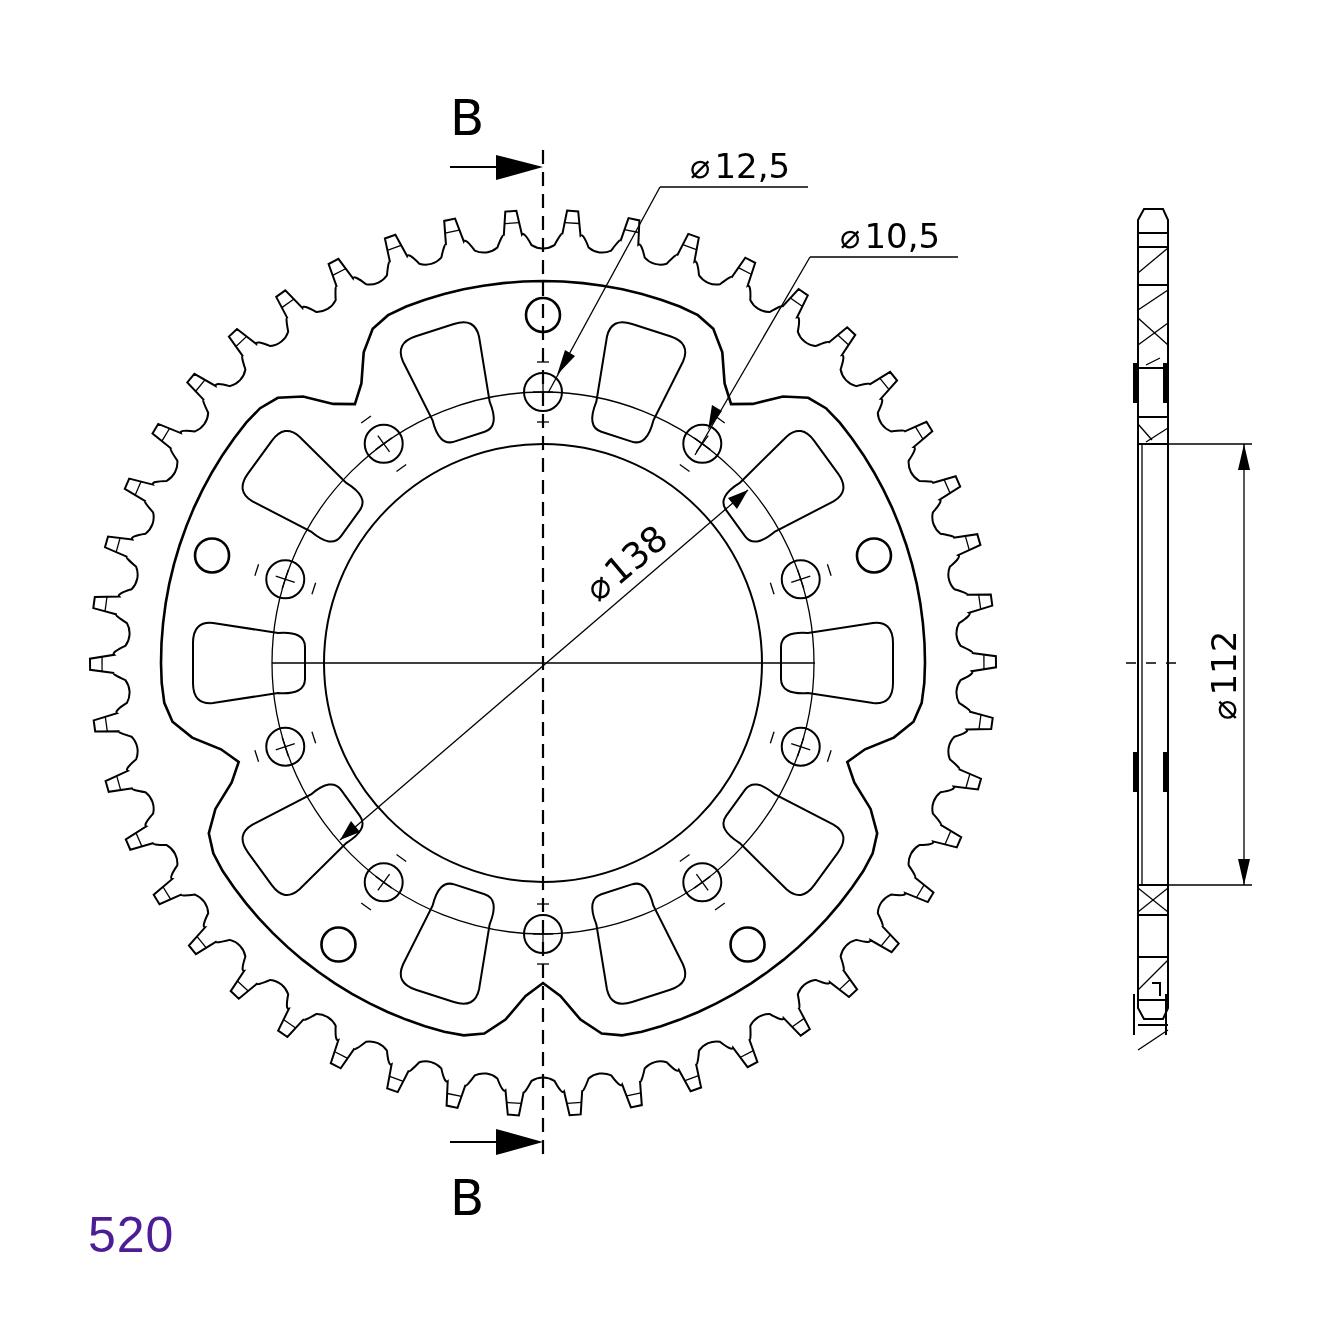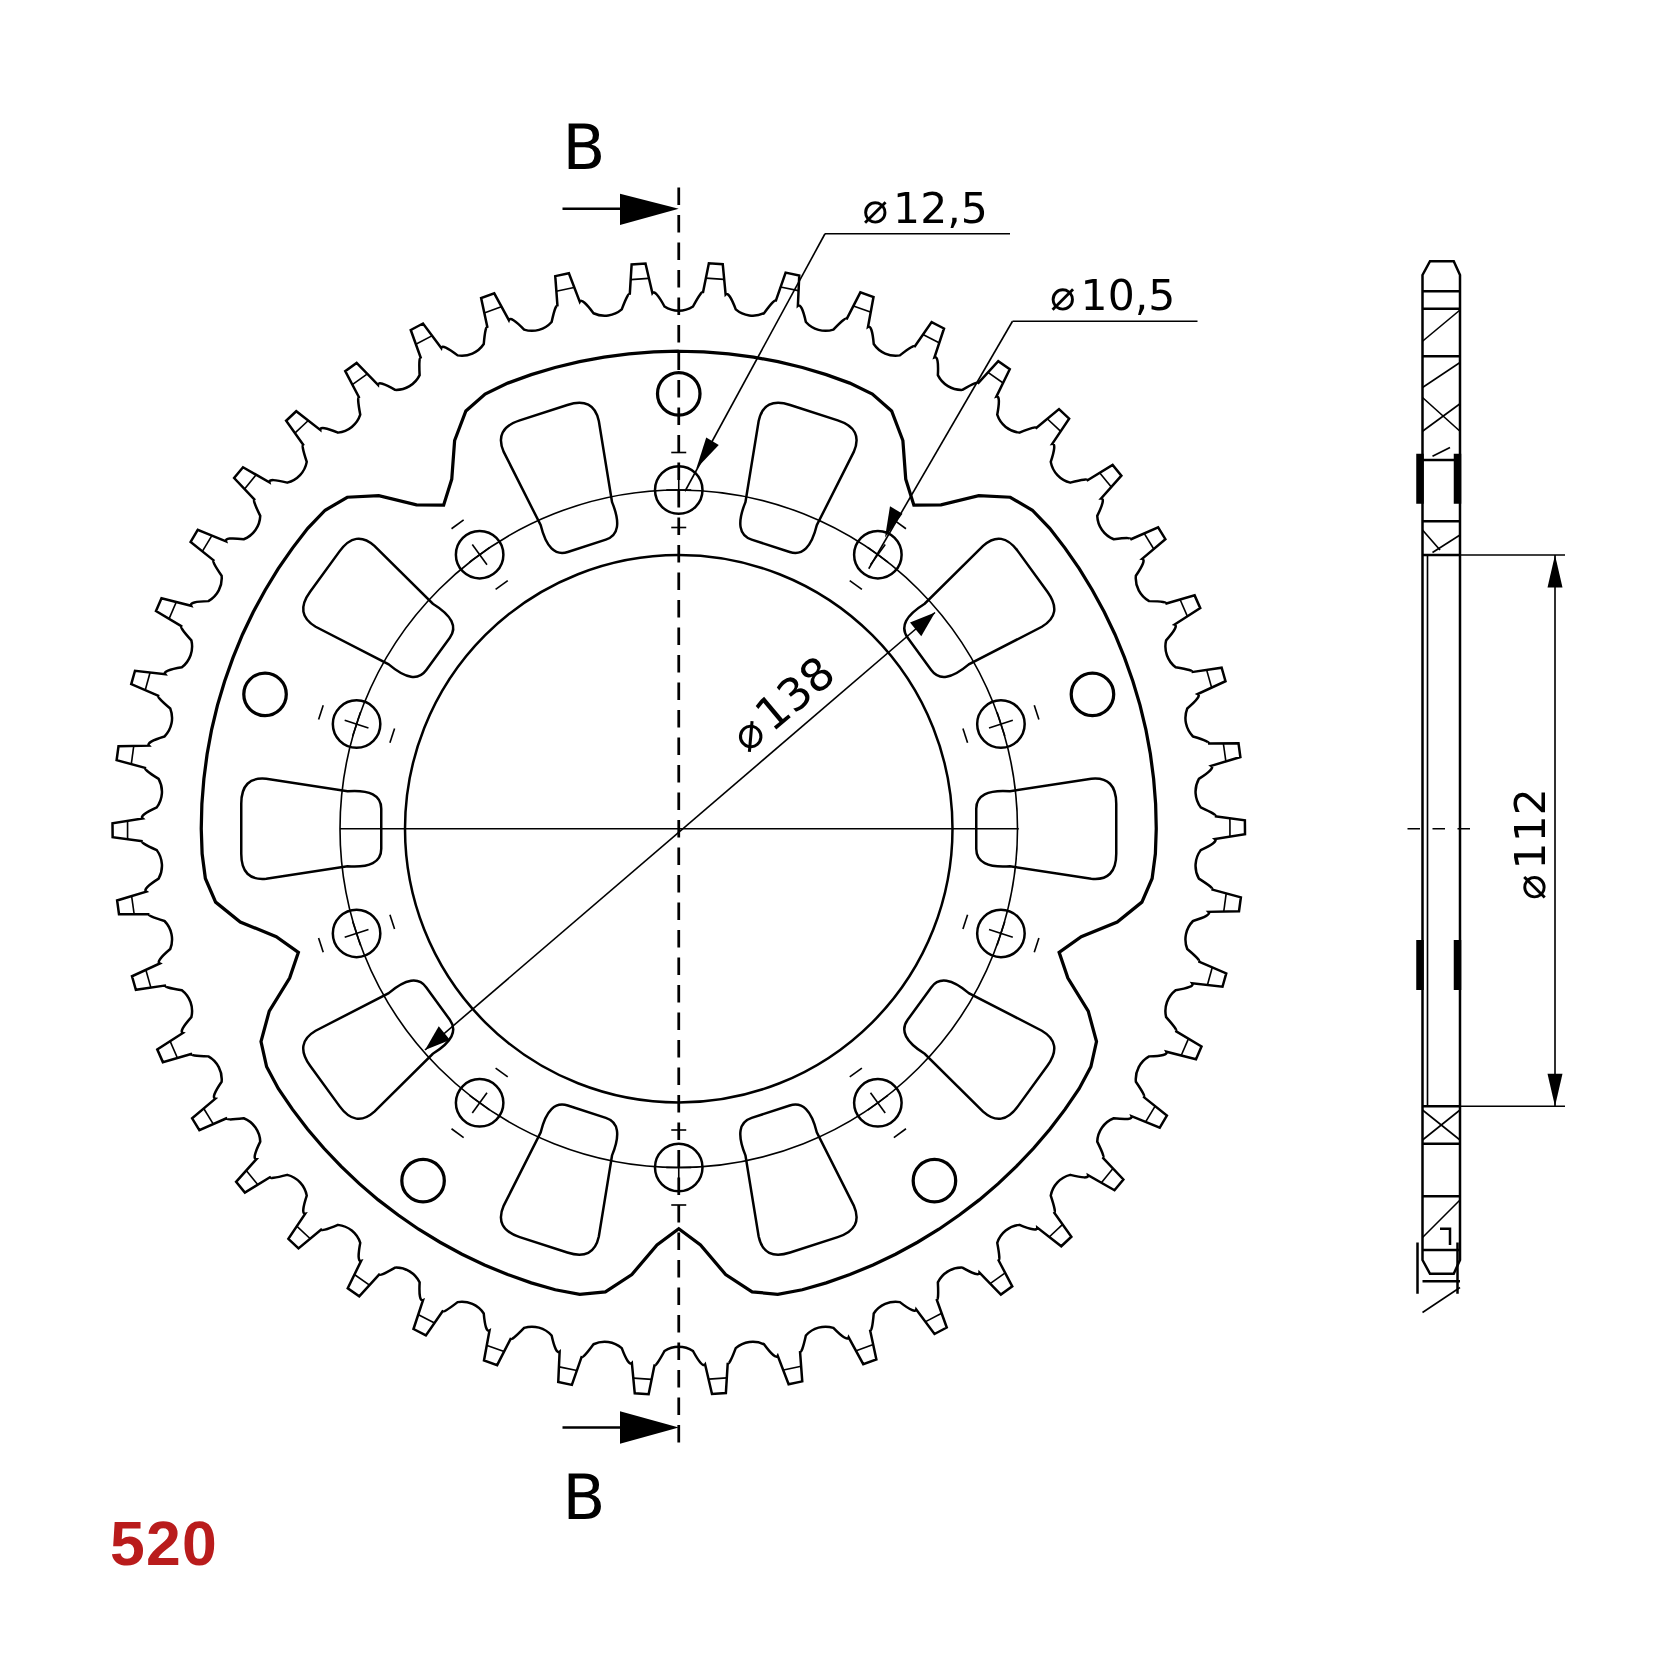--- a/index.html
+++ b/index.html
@@ -4,21 +4,21 @@
 <style>
   html, body { margin:0; padding:0; background:#ffffff; }
   body { width:1339px; height:1339px; position:relative; overflow:hidden; font-family:"DejaVu Sans", sans-serif; }
   #drawing { position:absolute; left:0; top:0; width:1339px; height:1339px; }
   .lbl { font-family:"DejaVu Sans", sans-serif; fill:#000; }
   .thick { stroke:#000; stroke-width:2.6; fill:none; }
   .med { stroke:#000; stroke-width:2; fill:none; }
   .thin { stroke:#000; stroke-width:1.3; fill:none; }
   .dash { stroke:#000; stroke-width:2.2; fill:none; stroke-dasharray:14 8; }
   .thindash { stroke:#000; stroke-width:1.3; fill:none; stroke-dasharray:10 10; }
-  .chain-label { position:absolute; left:88px; top:1206px; font-family:"Liberation Sans", sans-serif; font-weight:bold; font-size:50px; color:#b91c1c; letter-spacing:1px; }
+  .chain-label { position:absolute; left:88px; top:1206px; font-family:"Liberation Sans", sans-serif; font-weight:normal; font-size:50px; color:#4c1d95; letter-spacing:1px; }
 </style>
 </head>
 <body>
 
 <svg id="drawing" viewBox="0 0 1339 1339" xmlns="http://www.w3.org/2000/svg">
   <g>
     <path id="teeth" class="med" d="M531.6,245.2 A 21 21 0 0 0 554.4,245.2 Q 561.9,231.4 562.3,234.4 L 567.1,210.6 L 578.2,211.4 L 580.5,235.6 Q 583.1,232.9 588.6,247.5 A 21 21 0 0 0 611.2,250.6 Q 620.5,238.0 620.5,241.1 L 628.5,218.1 L 639.4,220.4 L 638.3,244.7 Q 641.3,242.3 644.7,257.6 A 21 21 0 0 0 666.7,263.7 Q 677.6,252.5 677.2,255.5 L 688.3,233.9 L 698.8,237.6 L 694.4,261.6 Q 697.6,259.6 699.0,275.2 A 21 21 0 0 0 719.9,284.3 Q 732.3,274.7 731.5,277.6 L 745.3,257.7 L 755.2,262.8 L 747.6,285.9 Q 751.1,284.4 750.3,300.1 A 21 21 0 0 0 769.9,311.9 Q 783.4,304.1 782.2,306.9 L 798.6,289.0 L 807.8,295.4 L 797.1,317.3 Q 800.7,316.3 797.8,331.7 A 21 21 0 0 0 815.6,346.1 Q 830.0,340.1 828.5,342.8 L 847.2,327.3 L 855.3,334.9 L 841.8,355.1 Q 845.5,354.6 840.6,369.5 A 21 21 0 0 0 856.2,386.1 Q 871.3,382.2 869.4,384.6 L 890.1,371.9 L 897.1,380.5 L 880.9,398.7 Q 884.7,398.7 877.8,412.7 A 21 21 0 0 0 891.0,431.4 Q 906.5,429.5 904.3,431.6 L 926.5,421.8 L 932.3,431.3 L 913.7,447.1 Q 917.5,447.7 908.7,460.6 A 21 21 0 0 0 919.3,480.9 Q 934.9,481.2 932.4,483.0 L 955.7,476.3 L 960.2,486.5 L 939.7,499.6 Q 943.3,500.7 932.9,512.3 A 21 21 0 0 0 940.5,533.8 Q 956.0,536.3 953.3,537.7 L 977.3,534.2 L 980.4,545.0 L 958.2,555.2 Q 961.7,556.7 949.8,566.8 A 21 21 0 0 0 954.4,589.2 Q 969.4,593.7 966.5,594.7 L 990.8,594.6 L 992.3,605.6 L 969.0,612.7 Q 972.3,614.7 959.1,623.1 A 21 21 0 0 0 960.6,645.9 Q 974.9,652.4 971.9,653.0 L 995.9,656.2 L 996.0,667.3 L 971.9,671.2 Q 974.9,673.6 960.6,680.1 A 21 21 0 0 0 959.1,702.9 Q 972.3,711.3 969.2,711.5 L 992.7,717.9 L 991.2,729.0 L 966.8,729.5 Q 969.4,732.3 954.4,736.8 A 21 21 0 0 0 949.8,759.2 Q 961.7,769.3 958.7,769.1 L 981.0,778.7 L 978.0,789.4 L 953.8,786.6 Q 956.0,789.7 940.5,792.2 A 21 21 0 0 0 932.9,813.7 Q 943.3,825.3 940.3,824.7 L 961.2,837.2 L 956.8,847.4 L 933.1,841.4 Q 934.9,844.8 919.3,845.1 A 21 21 0 0 0 908.7,865.4 Q 917.5,878.3 914.6,877.3 L 933.5,892.5 L 927.8,902.1 L 905.2,892.9 Q 906.5,896.5 891.0,894.6 A 21 21 0 0 0 877.8,913.3 Q 884.7,927.3 882.0,925.9 L 898.7,943.6 L 891.6,952.2 L 870.5,940.1 Q 871.3,943.8 856.2,939.9 A 21 21 0 0 0 840.6,956.5 Q 845.5,971.4 843.0,969.6 L 857.1,989.4 L 849.0,997.0 L 829.8,982.1 Q 830.0,985.9 815.6,979.9 A 21 21 0 0 0 797.8,994.3 Q 800.7,1009.7 798.5,1007.6 L 809.8,1029.1 L 800.7,1035.6 L 783.6,1018.1 Q 783.4,1021.9 769.9,1014.1 A 21 21 0 0 0 750.3,1025.9 Q 751.1,1041.6 749.2,1039.2 L 757.4,1062.0 L 747.6,1067.2 L 733.0,1047.6 Q 732.3,1051.3 719.9,1041.7 A 21 21 0 0 0 699.0,1050.8 Q 697.6,1066.4 696.0,1063.8 L 701.1,1087.5 L 690.6,1091.3 L 678.9,1069.9 Q 677.6,1073.5 666.7,1062.3 A 21 21 0 0 0 644.7,1068.4 Q 641.3,1083.7 640.0,1080.9 L 641.8,1105.1 L 630.9,1107.4 L 622.2,1084.6 Q 620.5,1088.0 611.2,1075.4 A 21 21 0 0 0 588.6,1078.5 Q 583.1,1093.1 582.2,1090.2 L 580.7,1114.4 L 569.6,1115.2 L 564.1,1091.5 Q 561.9,1094.6 554.4,1080.8 A 21 21 0 0 0 531.6,1080.8 Q 524.1,1094.6 523.7,1091.6 L 518.9,1115.4 L 507.8,1114.6 L 505.5,1090.4 Q 502.9,1093.1 497.4,1078.5 A 21 21 0 0 0 474.8,1075.4 Q 465.5,1088.0 465.5,1084.9 L 457.5,1107.9 L 446.6,1105.6 L 447.7,1081.3 Q 444.7,1083.7 441.3,1068.4 A 21 21 0 0 0 419.3,1062.3 Q 408.4,1073.5 408.8,1070.5 L 397.7,1092.1 L 387.2,1088.4 L 391.6,1064.4 Q 388.4,1066.4 387.0,1050.8 A 21 21 0 0 0 366.1,1041.7 Q 353.7,1051.3 354.5,1048.4 L 340.7,1068.3 L 330.8,1063.2 L 338.4,1040.1 Q 334.9,1041.6 335.7,1025.9 A 21 21 0 0 0 316.1,1014.1 Q 302.6,1021.9 303.8,1019.1 L 287.4,1037.0 L 278.2,1030.6 L 288.9,1008.7 Q 285.3,1009.7 288.2,994.3 A 21 21 0 0 0 270.4,979.9 Q 256.0,985.9 257.5,983.2 L 238.8,998.7 L 230.7,991.1 L 244.2,970.9 Q 240.5,971.4 245.4,956.5 A 21 21 0 0 0 229.8,939.9 Q 214.7,943.8 216.6,941.4 L 195.9,954.1 L 188.9,945.5 L 205.1,927.3 Q 201.3,927.3 208.2,913.3 A 21 21 0 0 0 195.0,894.6 Q 179.5,896.5 181.7,894.4 L 159.5,904.2 L 153.7,894.7 L 172.3,878.9 Q 168.5,878.3 177.3,865.4 A 21 21 0 0 0 166.7,845.1 Q 151.1,844.8 153.6,843.0 L 130.3,849.7 L 125.8,839.5 L 146.3,826.4 Q 142.7,825.3 153.1,813.7 A 21 21 0 0 0 145.5,792.2 Q 130.0,789.7 132.7,788.3 L 108.7,791.8 L 105.6,781.0 L 127.8,770.8 Q 124.3,769.3 136.2,759.2 A 21 21 0 0 0 131.6,736.8 Q 116.6,732.3 119.5,731.3 L 95.2,731.4 L 93.7,720.4 L 117.0,713.3 Q 113.7,711.3 126.9,702.9 A 21 21 0 0 0 125.4,680.1 Q 111.1,673.6 114.1,673.0 L 90.1,669.8 L 90.0,658.7 L 114.1,654.8 Q 111.1,652.4 125.4,645.9 A 21 21 0 0 0 126.9,623.1 Q 113.7,614.7 116.8,614.5 L 93.3,608.1 L 94.8,597.0 L 119.2,596.5 Q 116.6,593.7 131.6,589.2 A 21 21 0 0 0 136.2,566.8 Q 124.3,556.7 127.3,556.9 L 105.0,547.3 L 108.0,536.6 L 132.2,539.4 Q 130.0,536.3 145.5,533.8 A 21 21 0 0 0 153.1,512.3 Q 142.7,500.7 145.7,501.3 L 124.8,488.8 L 129.2,478.6 L 152.9,484.6 Q 151.1,481.2 166.7,480.9 A 21 21 0 0 0 177.3,460.6 Q 168.5,447.7 171.4,448.7 L 152.5,433.5 L 158.2,423.9 L 180.8,433.1 Q 179.5,429.5 195.0,431.4 A 21 21 0 0 0 208.2,412.7 Q 201.3,398.7 204.0,400.1 L 187.3,382.4 L 194.4,373.8 L 215.5,385.9 Q 214.7,382.2 229.8,386.1 A 21 21 0 0 0 245.4,369.5 Q 240.5,354.6 243.0,356.4 L 228.9,336.6 L 237.0,329.0 L 256.2,343.9 Q 256.0,340.1 270.4,346.1 A 21 21 0 0 0 288.2,331.7 Q 285.3,316.3 287.5,318.4 L 276.2,296.9 L 285.3,290.4 L 302.4,307.9 Q 302.6,304.1 316.1,311.9 A 21 21 0 0 0 335.7,300.1 Q 334.9,284.4 336.8,286.8 L 328.6,264.0 L 338.4,258.8 L 353.0,278.4 Q 353.7,274.7 366.1,284.3 A 21 21 0 0 0 387.0,275.2 Q 388.4,259.6 390.0,262.2 L 384.9,238.5 L 395.4,234.7 L 407.1,256.1 Q 408.4,252.5 419.3,263.7 A 21 21 0 0 0 441.3,257.6 Q 444.7,242.3 446.0,245.1 L 444.2,220.9 L 455.1,218.6 L 463.8,241.4 Q 465.5,238.0 474.8,250.6 A 21 21 0 0 0 497.4,247.5 Q 502.9,232.9 503.8,235.8 L 505.3,211.6 L 516.4,210.8 L 521.9,234.5 Q 524.1,231.4 531.6,245.2 Z"></path>
     <g id="tooth-chamfers">
         <line x1="564.6764468411857" y1="222.53305271298592" x2="579.1015299396796" y2="223.48017162360645" class="thin"></line>
         <line x1="624.451459495292" y1="229.587194759907" x2="638.6132205830213" y2="232.48970738234084" class="thin"></line>

